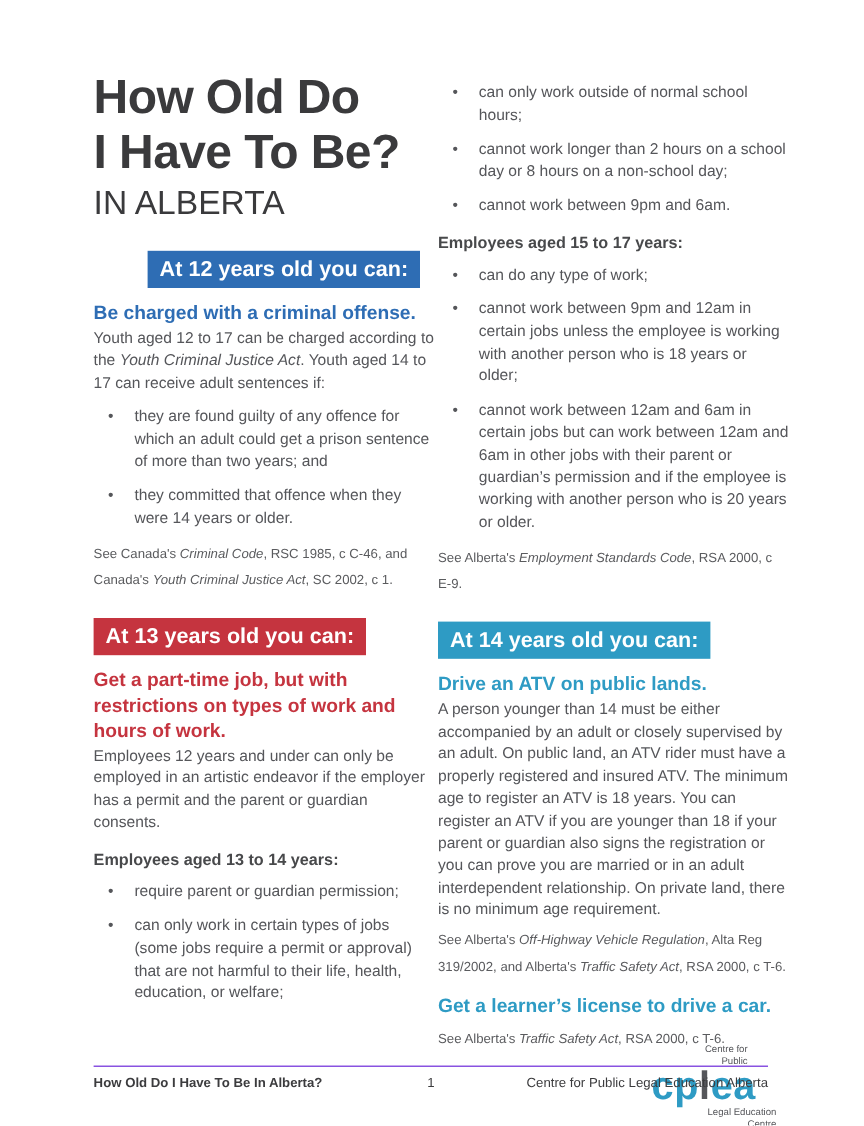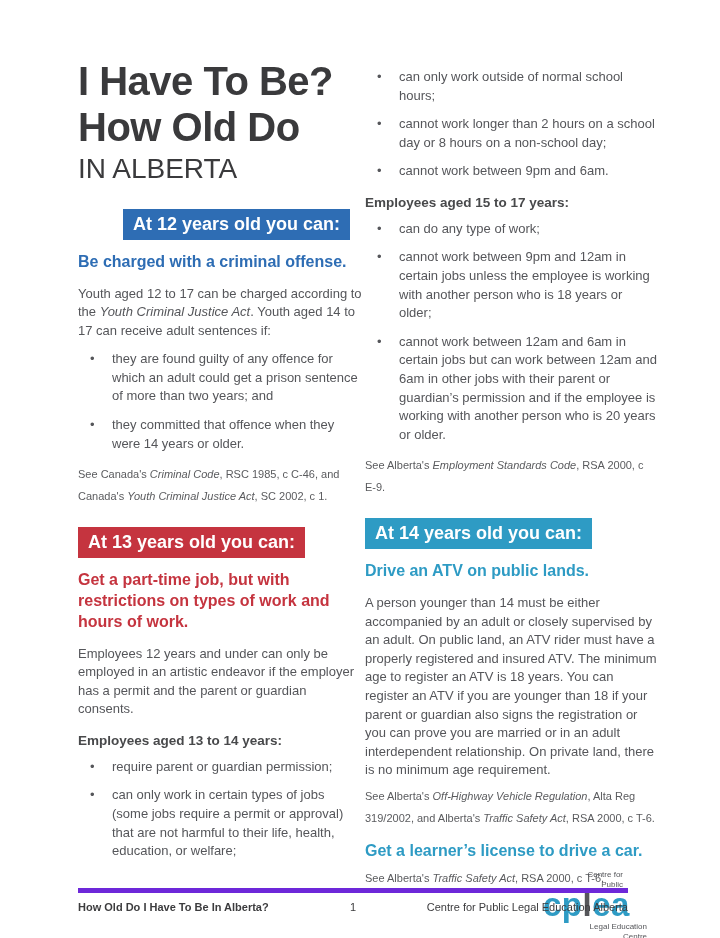--- a/index.html
+++ b/index.html
@@ -26,53 +26,53 @@
   .banner{display:inline-block;color:#fff;font-weight:bold;font-size:18px;line-height:1;padding:6px 10px 7px;}
   .banner-blue{background:var(--blue);margin-top:24px;margin-left:45px;}
   .banner-red{background:var(--red);margin-top:20px;}
   .banner-teal{background:var(--teal);}
 
   .sec-heading{font-weight:bold;font-size:16px;line-height:1.3;margin-top:12px;}
   .blue-text{color:var(--blue);}
   .red-text{color:var(--red);}
   .teal-text{color:var(--teal);}
 
-  .para{font-size:13px;line-height:1.43;margin-top:12px;color:var(--body);}
+  .para{font-size:13px;line-height:1.43;color:var(--body);}
   .group-heading{font-size:13.5px;font-weight:bold;color:#48494B;margin-top:14px;}
 
   .bullets{margin-top:10px;}
   .bullet{display:flex;font-size:13px;line-height:1.43;margin-bottom:10px;padding-left:12px;}
   .bullet .dot{flex:none;width:22px;color:var(--body);}
   .bullet .bt{flex:1;}
 
   .footnote{font-size:11px;line-height:2;color:#5A5B5E;margin-top:5px;}
 
   .logo{position:absolute;left:543px;top:870px;width:116px;}
   .logo-top{font-size:8px;line-height:1.2;color:#55565A;width:64px;margin-left:16px;text-align:right;}
   .logo-main{font-size:33px;font-weight:bold;line-height:0.95;color:var(--teal);letter-spacing:0.5px;}
   .lg-gray{color:#55565A;}
   .logo-bottom{font-size:8px;line-height:1.25;color:#55565A;width:104px;text-align:right;margin-top:1px;}
 
   .footer{
-    position:absolute;left:78px;right:92px;top:888px;
-    border-top:5px solid #6d28d9;padding-top:8px;
+    position:absolute;left:78px;right:80px;top:888px;
+    border-top:1px solid #6d28d9;padding-top:8px;
     display:flex;align-items:baseline;font-size:11px;color:#3C3C3E;
   }
   .f-left{flex:1;font-weight:bold;}
   .f-center{width:40px;text-align:center;}
   .f-right{flex:1;text-align:right;}
 </style>
 </head>
 <body>
 
 <div class="col col-left">
 
   <div class="title">
+    <div>How Old Do</div>
     <div>I Have To Be?</div>
-    <div>How Old Do</div>
   </div>
   <div class="region">IN ALBERTA</div>
 
   <div>
     <div class="banner banner-blue">At 12 years old you can:</div>
     <div class="sec-heading blue-text">Be charged with a criminal offense.</div>
     <div class="para"><span>Youth aged 12 to 17 can be charged according to the </span><span style="font-style: italic;">Youth Criminal Justice Act</span><span>. Youth aged 14 to 17 can receive adult sentences if:</span></div>
     <div class="bullets">
       <div class="bullet">
         <span class="dot">•</span>

